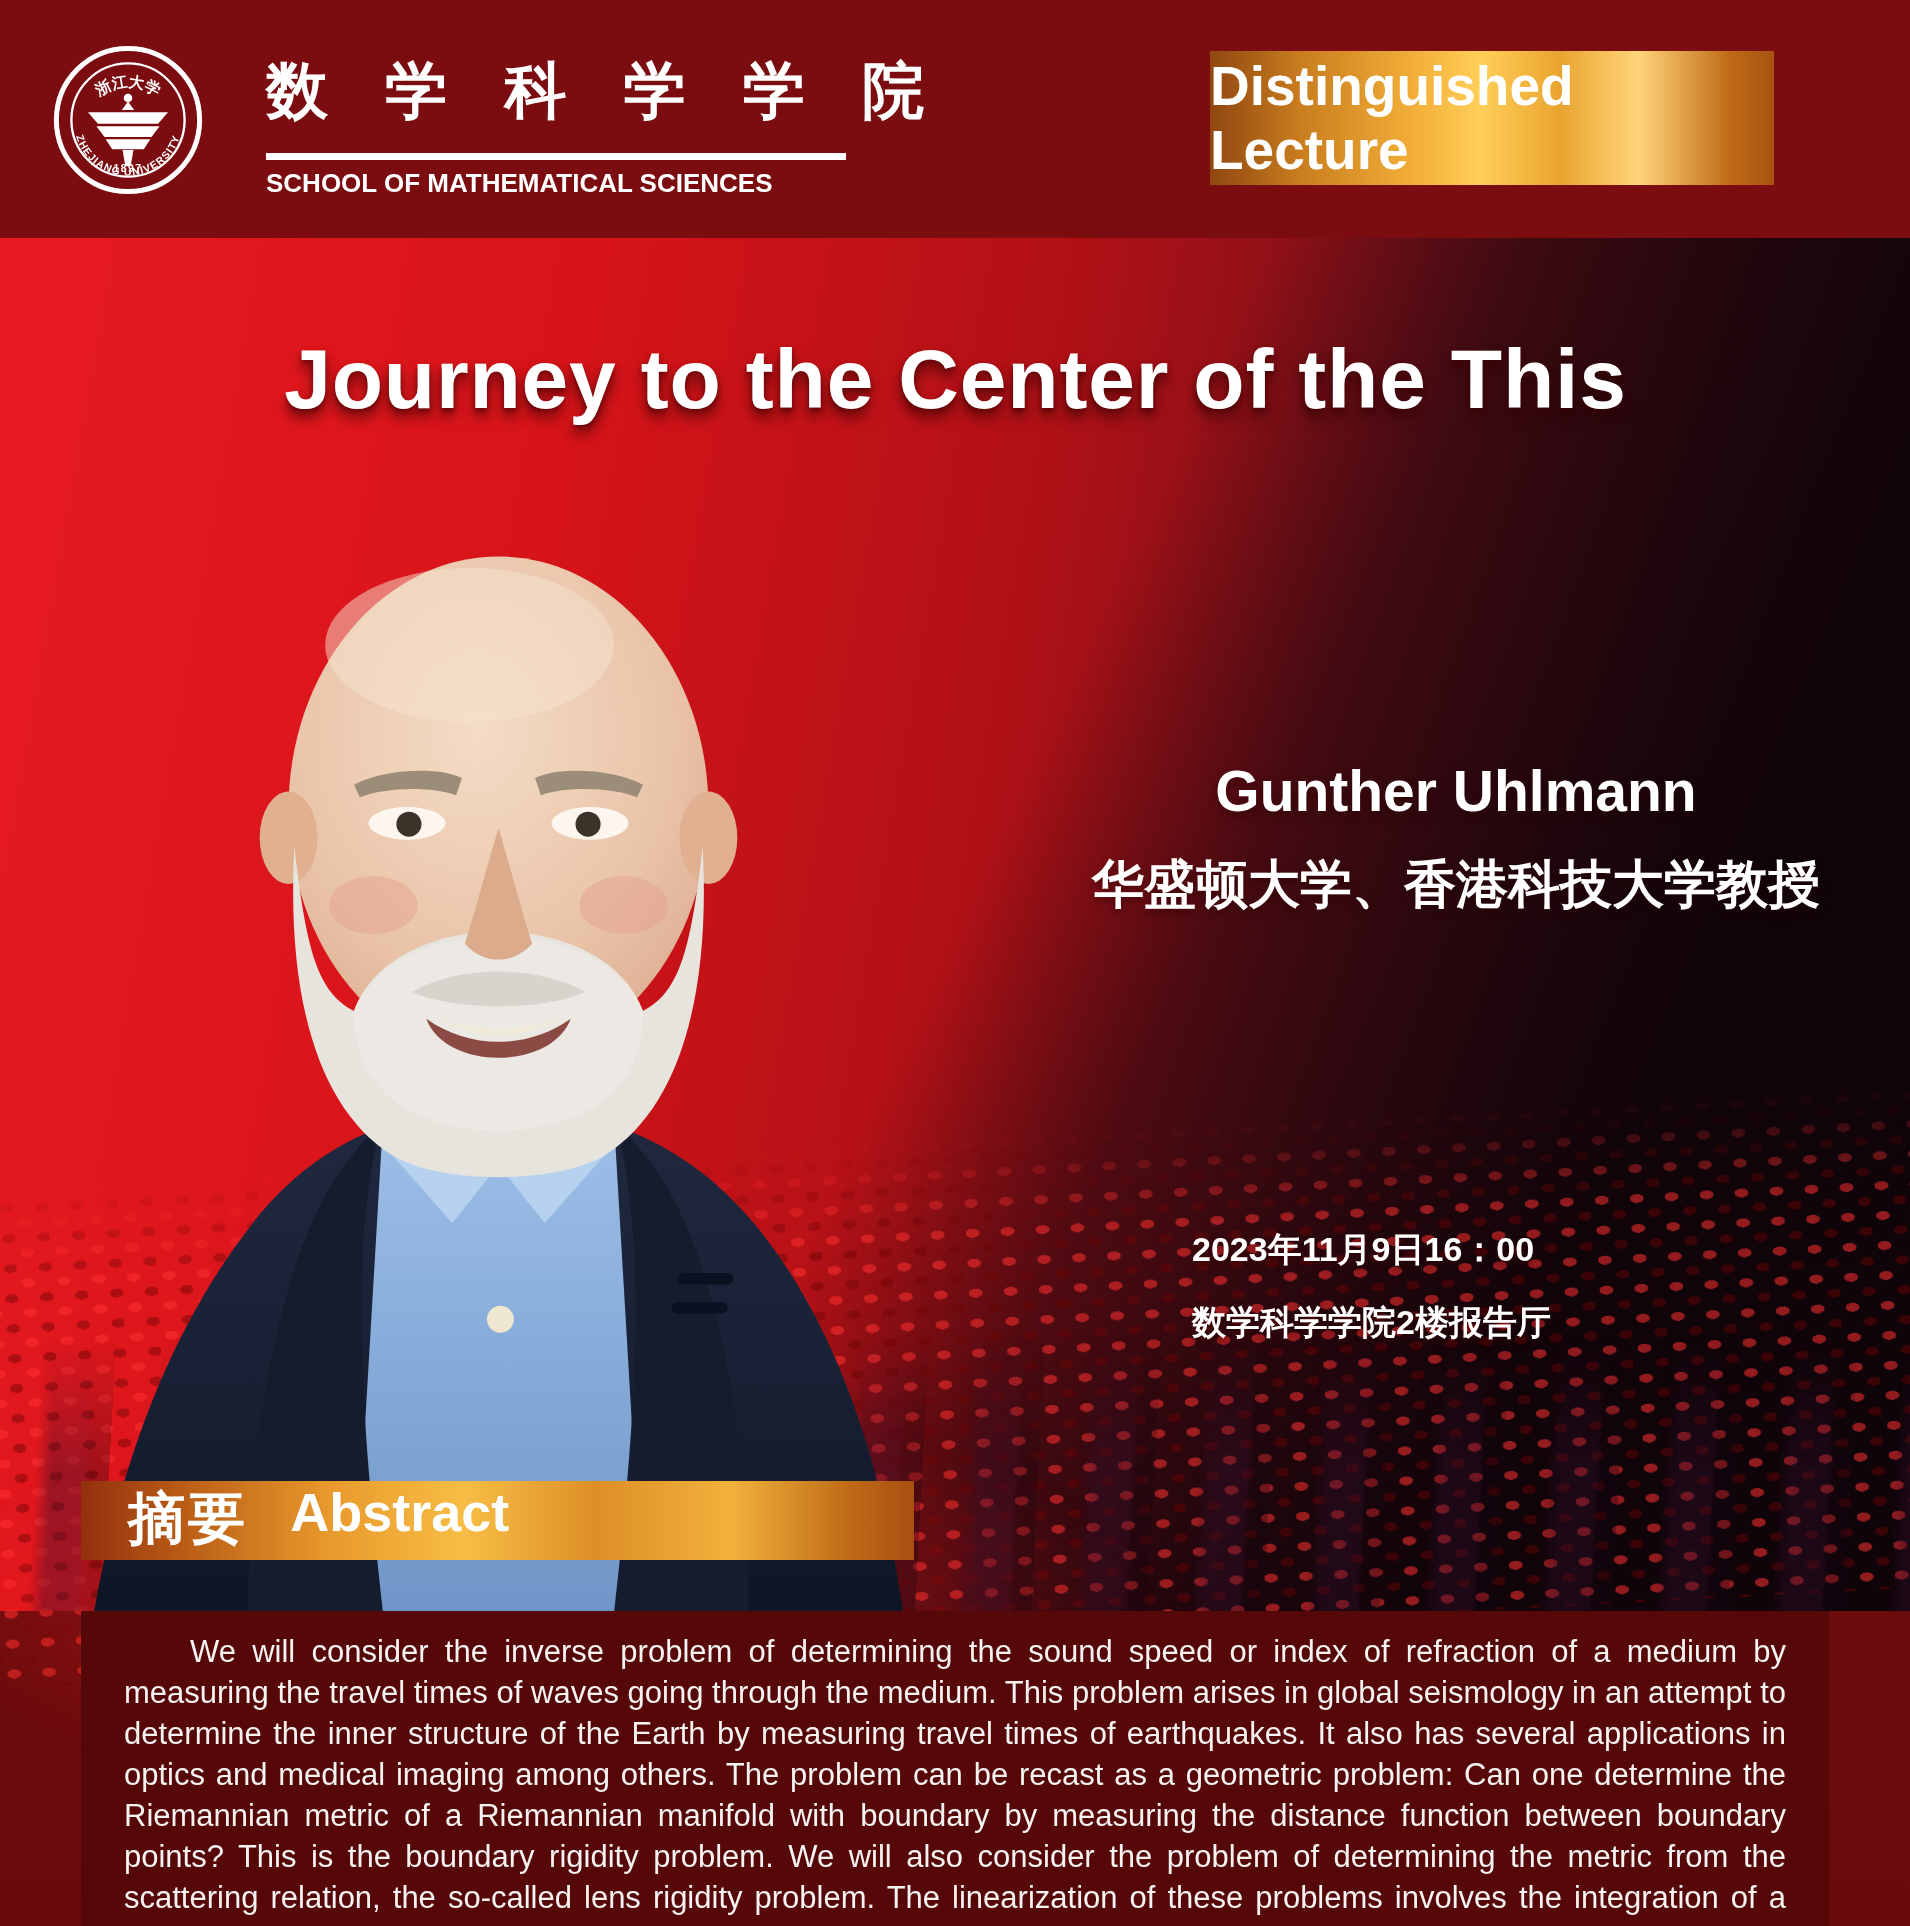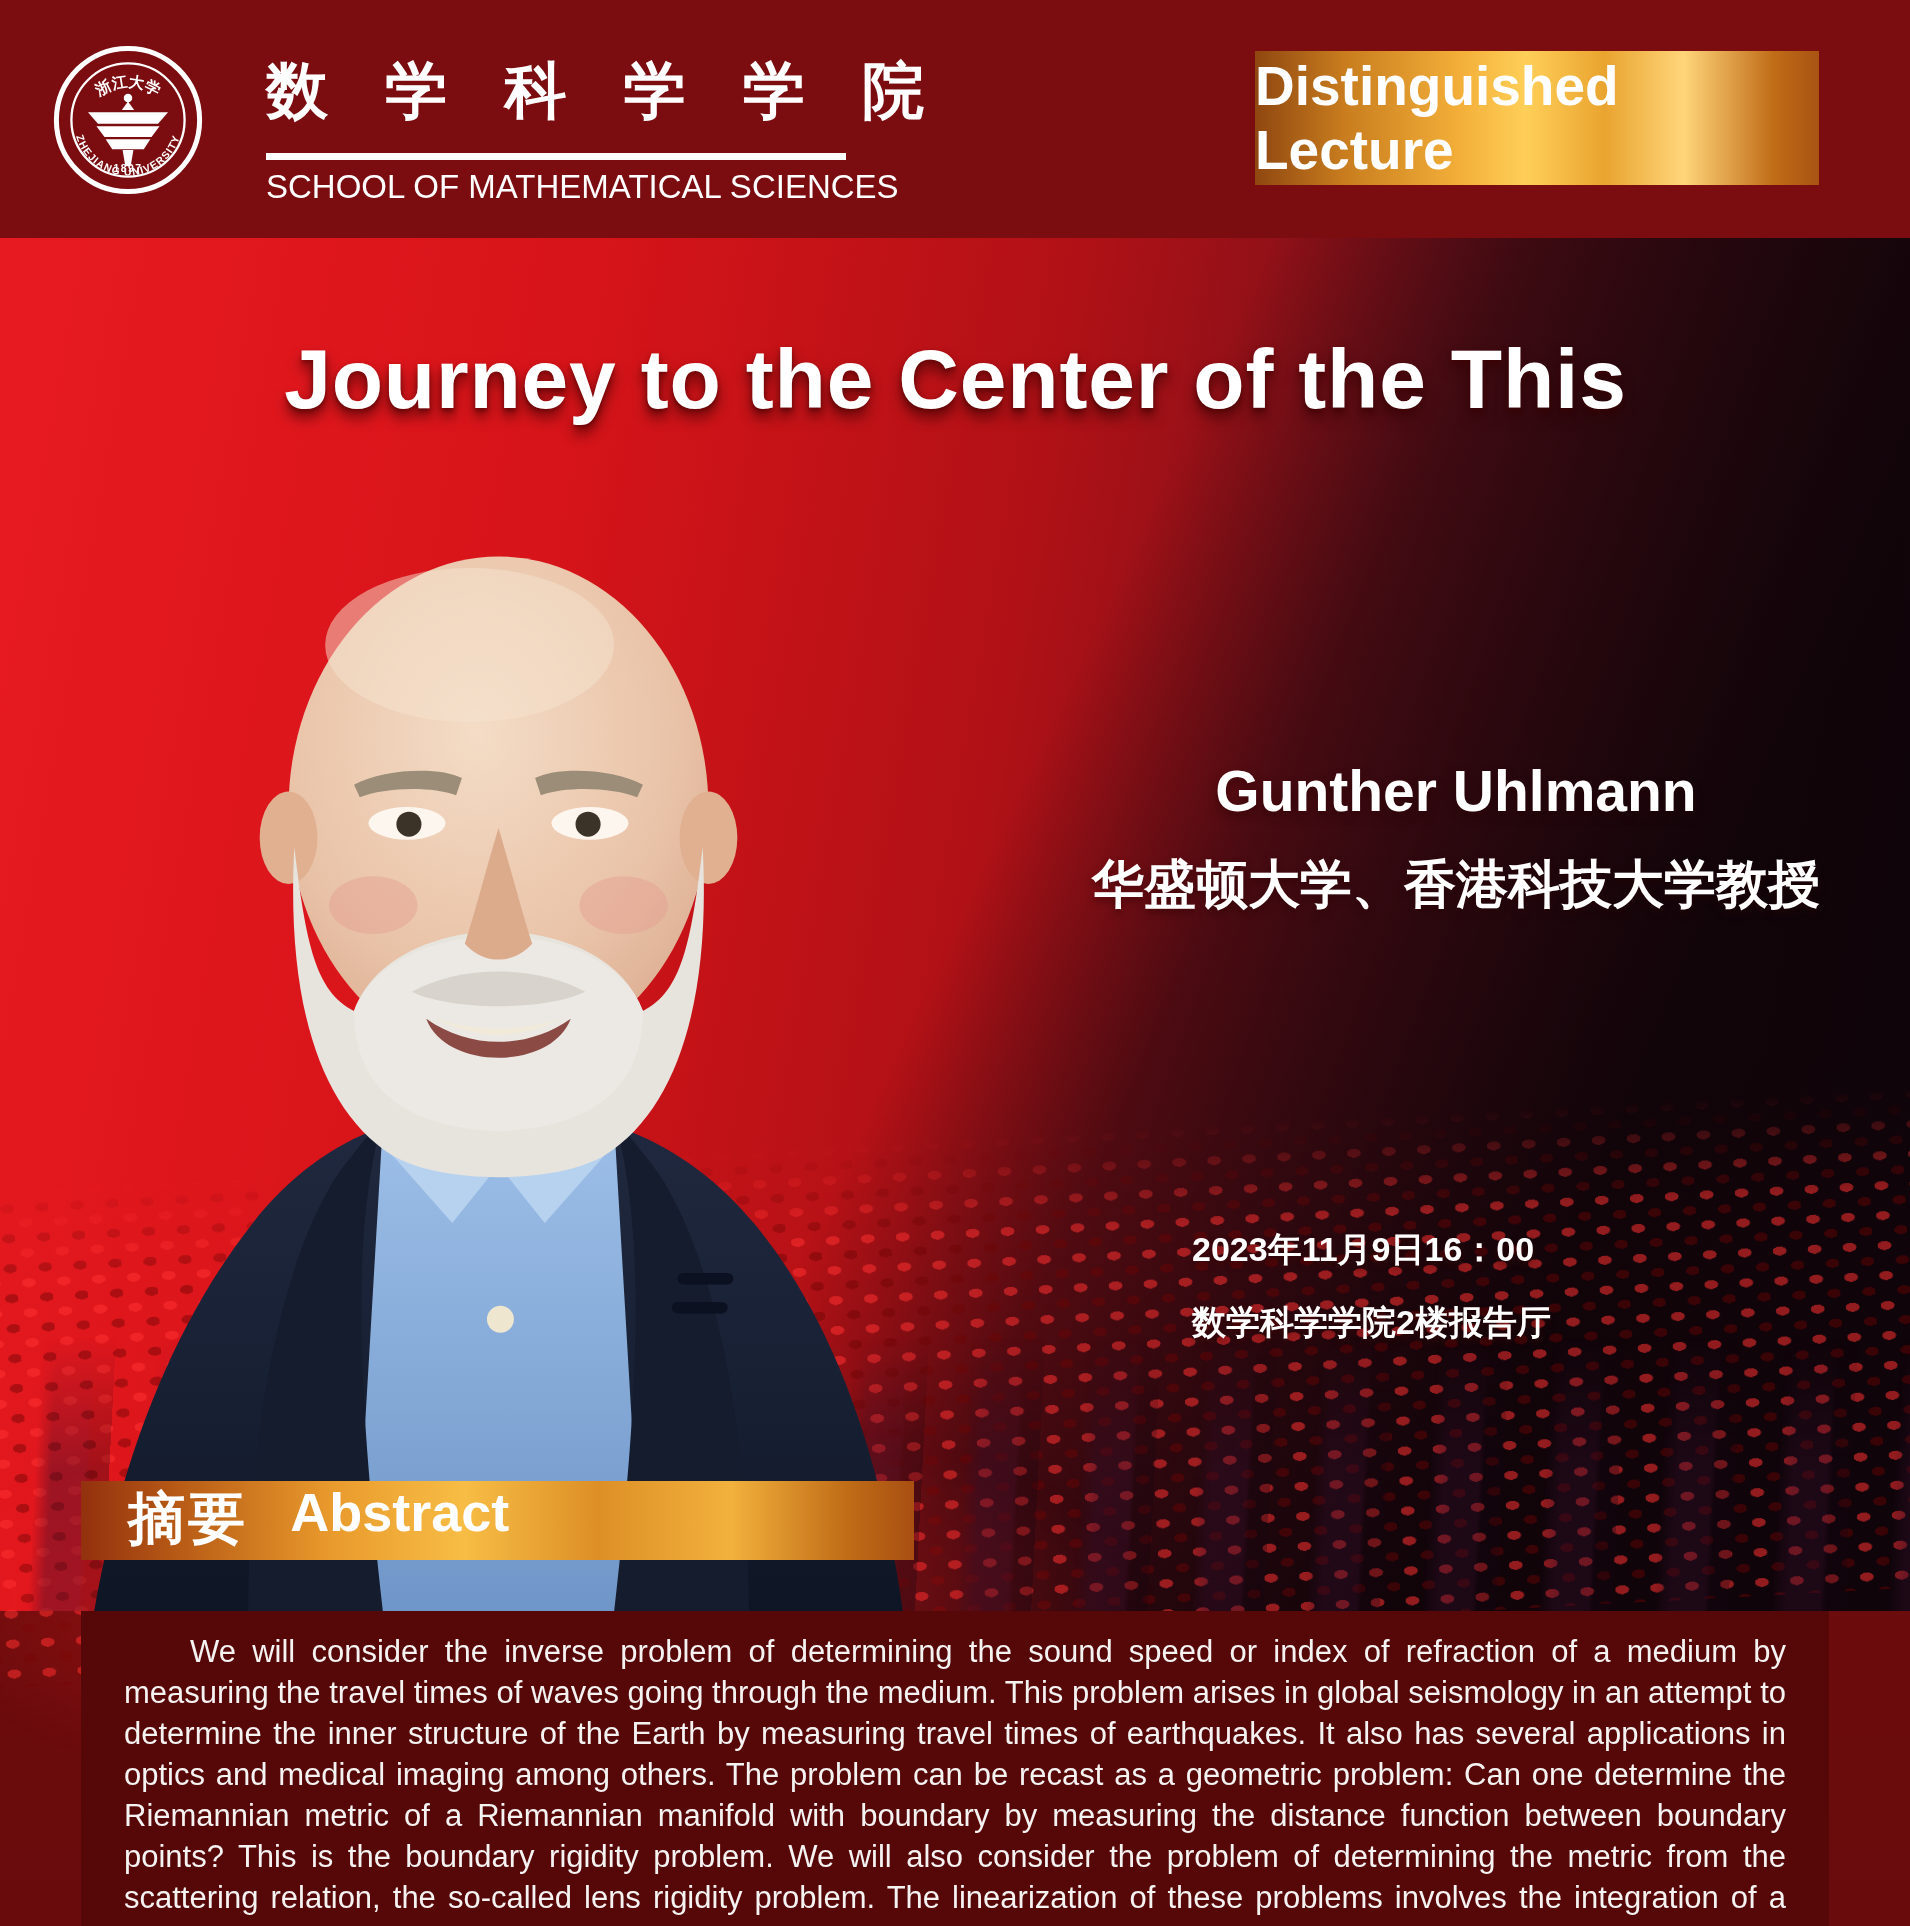--- a/index.html
+++ b/index.html
@@ -7,21 +7,21 @@
     position:relative; width:1911px; height:2701px; overflow:hidden;
     font-family:"Liberation Sans","DejaVu Sans",sans-serif; color:#ffffff;
     background:linear-gradient(180deg,#7c0e10 0%,#750d0f 35%,#690b0c 70%,#620909 100%);
   }
   .abs{position:absolute;}
 
   
   .header-band{left:0;top:0;width:1911px;height:238px;background:#7b0d11;}
   .brand-cn{left:266px;top:49px;font-size:62px;font-weight:bold;letter-spacing:20px;white-space:nowrap;}
   .brand-rule{left:266px;top:153px;width:580px;height:6.5px;background:#ffffff;}
-  .brand-en{left:266px;top:168px;font-size:33px;font-weight:normal;letter-spacing:0;white-space:nowrap;}
+  .brand-en{left:266px;top:168px;font-size:26px;font-weight:bold;letter-spacing:0;white-space:nowrap;}
   .badge{
     left:1210px;top:51px;width:564px;height:134px;
     display:flex;align-items:center;justify-content:center;
     background:linear-gradient(90deg,#8f4710 0%,#c97d1e 16%,#f2ae38 36%,#ffcf58 48%,#e9a42f 62%,#ffd57a 76%,#c06c17 92%,#a85312 100%);
   }
   .badge span{font-size:55px;font-weight:bold;}
 
   
   .hero-base{
     left:0;top:238px;width:1911px;height:1373px;
@@ -119,21 +119,21 @@
       <text x="200" y="336" fill="#ffffff" font-size="27" font-weight="bold" text-anchor="middle" letter-spacing="4">1897</text>
       <text fill="#ffffff" font-size="27" font-weight="bold" letter-spacing="3">
         <textPath href="#arcBottom" startOffset="50%" text-anchor="middle">ZHEJIANG UNIVERSITY</textPath>
       </text>
     </svg>
 
     <div class="abs brand-cn">数 学 科 学 学 院</div>
     <div class="abs brand-rule"></div>
     <div class="abs brand-en">SCHOOL OF MATHEMATICAL SCIENCES</div>
 
-    <div class="abs badge" style="left:1210px;top:51px;margin-left:45px;">
+    <div class="abs badge" style="left:1210px;top:51px;">
       <span>Distinguished Lecture</span>
     </div>
   </div>
 
   <div class="abs hero-base"></div>
   <div class="abs hero-facet"></div>
   <div class="abs hero-wedge"></div>
   <div class="abs hero-dots"></div>
   <div class="abs hero-glow"></div>
   <div class="abs hero-curtain"></div>

